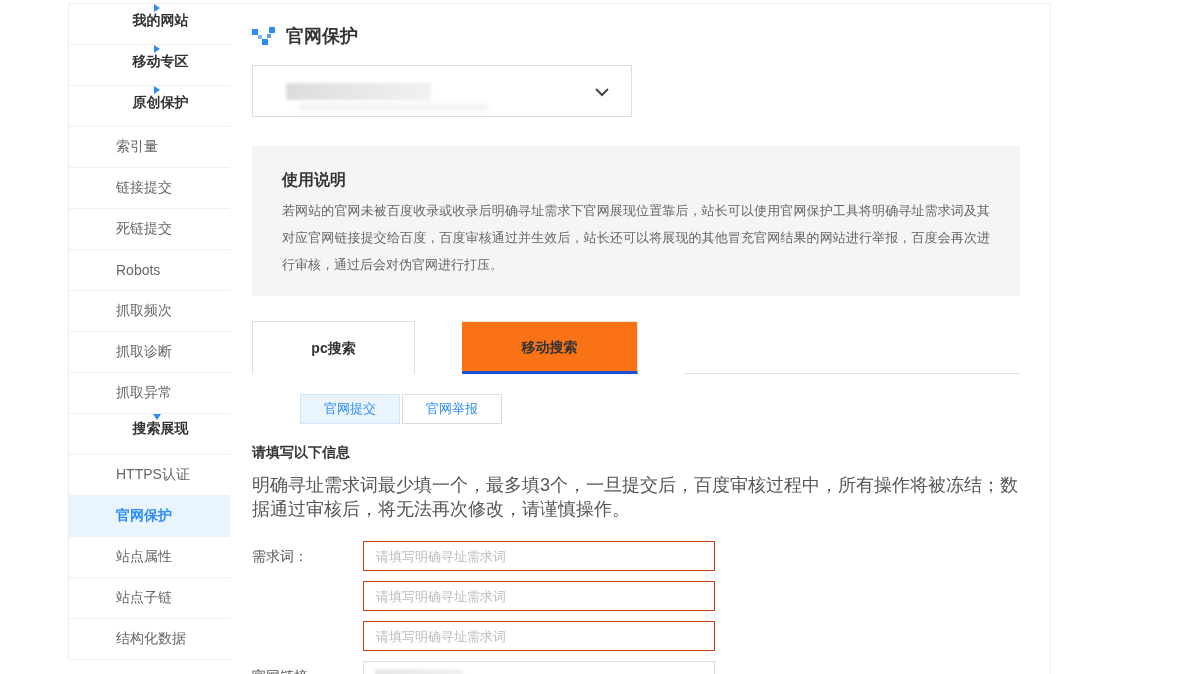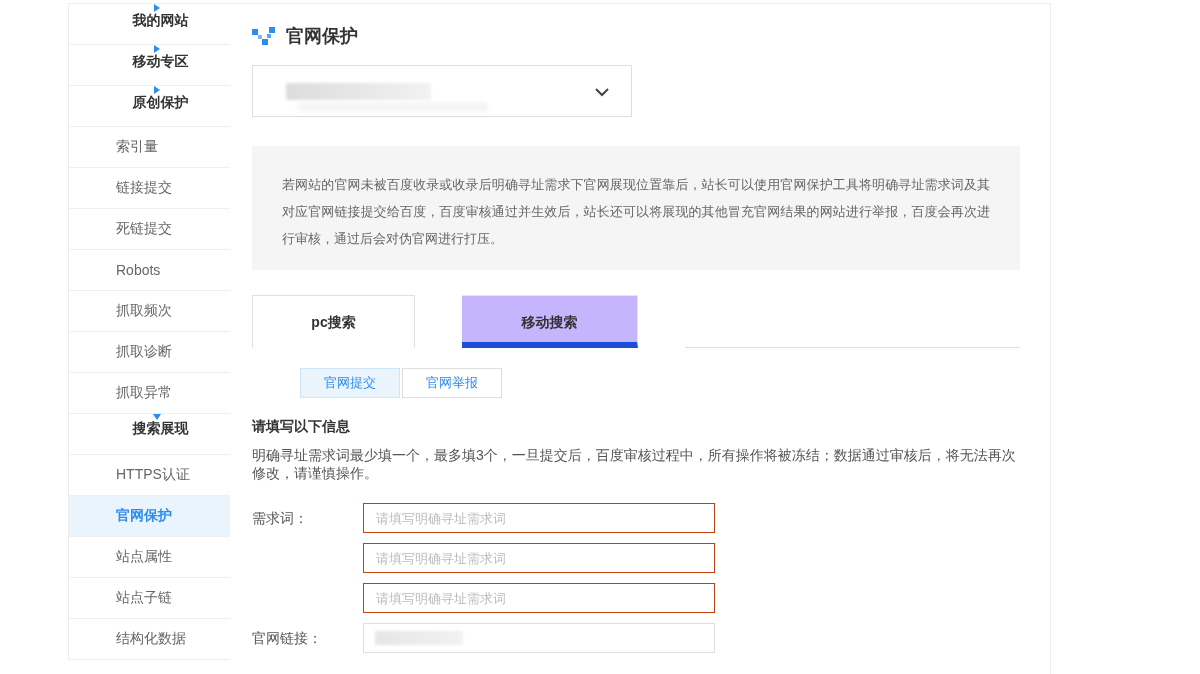--- a/index.html
+++ b/index.html
@@ -32,40 +32,40 @@
     border:1px solid #ddd; background:#fff; cursor:pointer; }
   .redacted-site { position:absolute; left:33px; top:17px; width:145px; height:17px;
     background:linear-gradient(90deg,#dcdcdc 0%,#e9e9e9 60%,#f2f2f2 100%);
     border-radius:2px; filter:blur(1.5px); }
   .redacted-smear { position:absolute; left:45px; top:37px; width:190px; height:8px;
     background:#f3f3f3; border-radius:4px; filter:blur(2px); }
   .chevron { position:absolute; right:22px; top:22px; }
 
   .usage { margin-top:29px; width:768px; background:#f5f5f5; padding:25px 30px 18px 30px; }
   .usage-title { font-size:16px; font-weight:bold; color:#333; line-height:18px; }
-  .usage-body { font-size:13px; color:#666; line-height:27px;
+  .usage-body { margin-top:8px; font-size:13px; color:#666; line-height:27px;
     text-align:justify; }
 
   .tabs { margin-top:25px; width:768px; display:flex; height:53px;gap:47px; }
   .tab { height:53px; line-height:52px; text-align:center; font-size:14px;
     font-weight:bold; color:#333; cursor:pointer; }
   .tab.active { width:163px; background:#fff; border:1px solid #e0e0e0;
     border-bottom:1px solid #fff; }
-  .tab.inactive { width:176px; background:#c4b5fd; border:1px solid #e7e7e7;
-    border-left:none; border-bottom:6px solid #1d4ed8; }
+  .tab.inactive { width:176px; background:#f97316; border:1px solid #e7e7e7;
+    border-left:none; border-bottom:3px solid #1d4ed8;font-family:Liberation Serif, serif; }
   .tab-filler { flex:1; border-bottom:1px solid #e0e0e0; }
 
   .subtabs { margin-top:20px; display:flex;padding-left:48px; }
   .subtab { width:100px; height:30px; line-height:28px; text-align:center;
     font-size:13px; color:#2d8cf0; cursor:pointer; }
   .subtab.active { background:#eaf4fd; border:1px solid #cfe6fa; }
   .subtab.inactive { background:#fff; border:1px solid #ddd; margin-left:2px; }
 
   .form-heading { margin-top:20px; font-size:14px; font-weight:bold; color:#333; }
-  .form-note { margin-top:11px; font-size:14px; color:#555; }
+  .form-note { margin-top:11px; font-size:18px; color:#555; }
 
   .form { margin-top:20px; }
   .form-row { display:flex; margin-bottom:10px; }
   .form-label { width:111px; font-size:14px; color:#555; line-height:30px; }
   .kw-stack { display:flex; flex-direction:column; gap:10px; }
   .text-input { width:352px; height:30px; border:1px solid #c2410c; padding:0 12px;
     font-size:13px; color:#333; background:#fff; outline:none;
     font-family:"Liberation Sans","DejaVu Sans",sans-serif; }
   .text-input::placeholder { color:#bbb; }
   .link-box { position:relative; width:352px; height:30px; border:1px solid #ddd;
@@ -147,20 +147,21 @@
 
     <div class="select-box">
       <span class="redacted-site"></span>
       <span class="redacted-smear"></span>
       <svg class="chevron" width="14" height="9" viewBox="0 0 14 9" aria-hidden="true">
         <polyline points="1,1 7,7 13,1" fill="none" stroke="#444" stroke-width="2"></polyline>
       </svg>
     </div>
 
     <section class="usage">
+      <div class="usage-title">使用说明</div>
       <p class="usage-body">若网站的官网未被百度收录或收录后明确寻址需求下官网展现位置靠后，站长可以使用官网保护工具将明确寻址需求词及其对应官网链接提交给百度，百度审核通过并生效后，站长还可以将展现的其他冒充官网结果的网站进行举报，百度会再次进行审核，通过后会对伪官网进行打压。</p>
     </section>
 
     <div class="tabs">
       <div class="tab active">pc搜索</div>
       <div class="tab inactive">移动搜索</div>
       <div class="tab-filler"></div>
     </div>
 
     <div class="subtabs">

